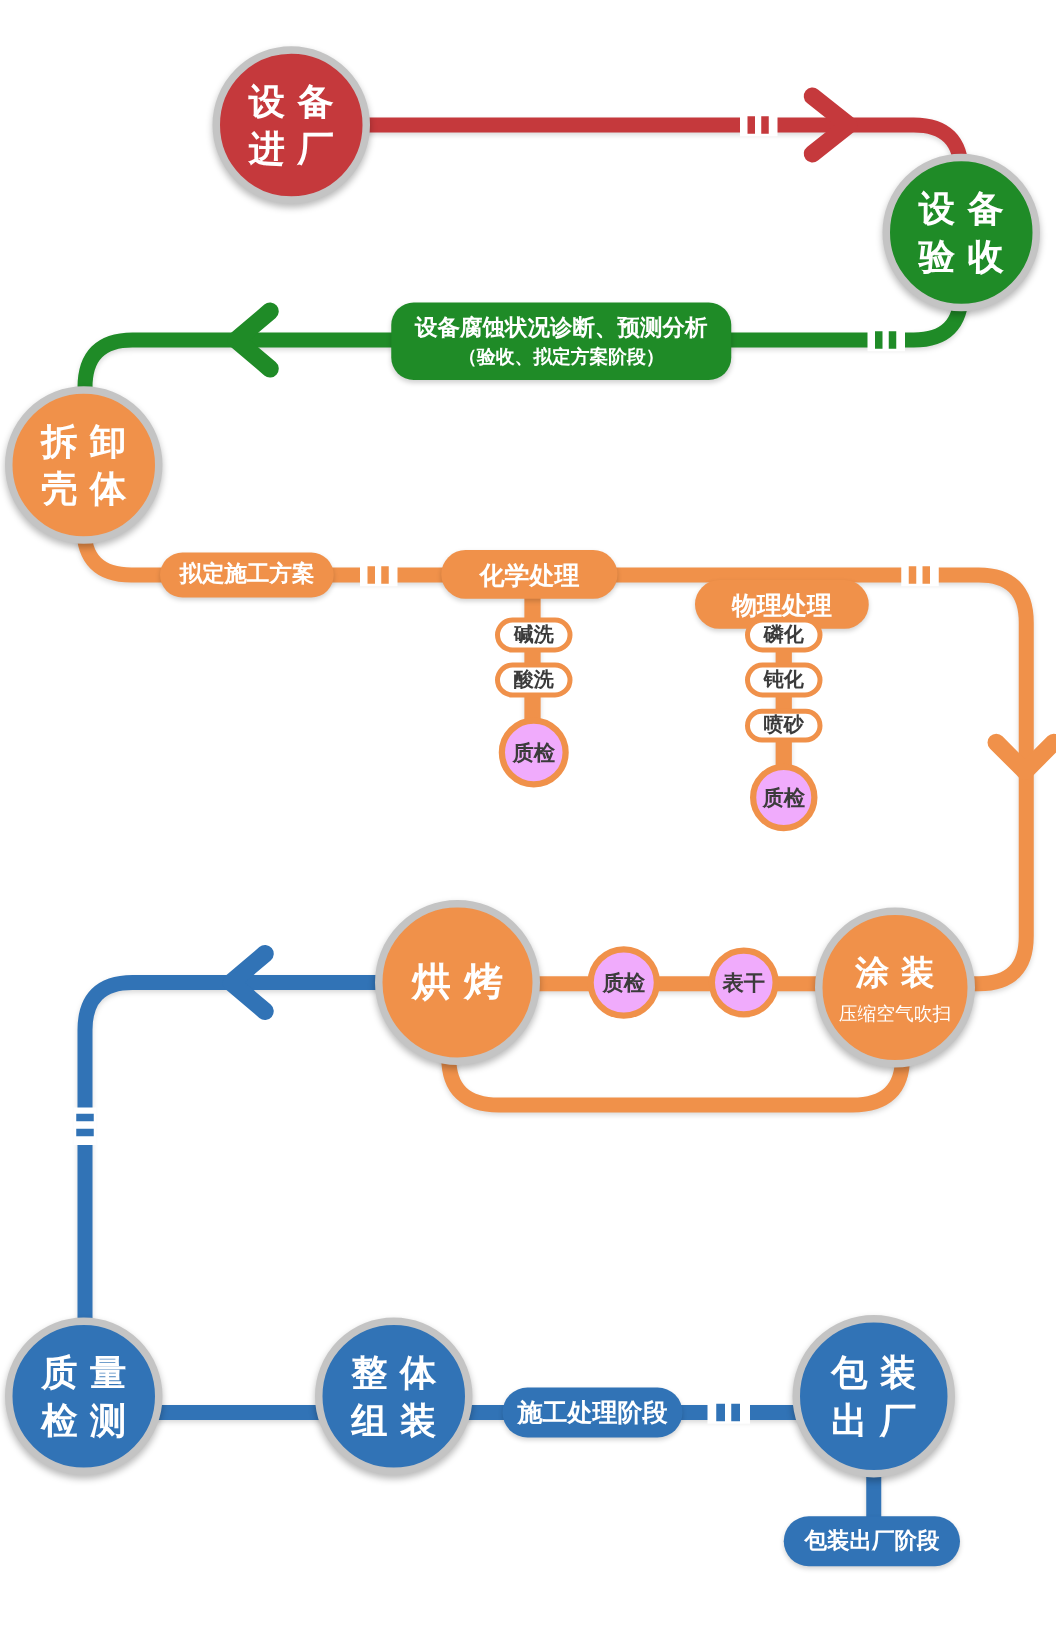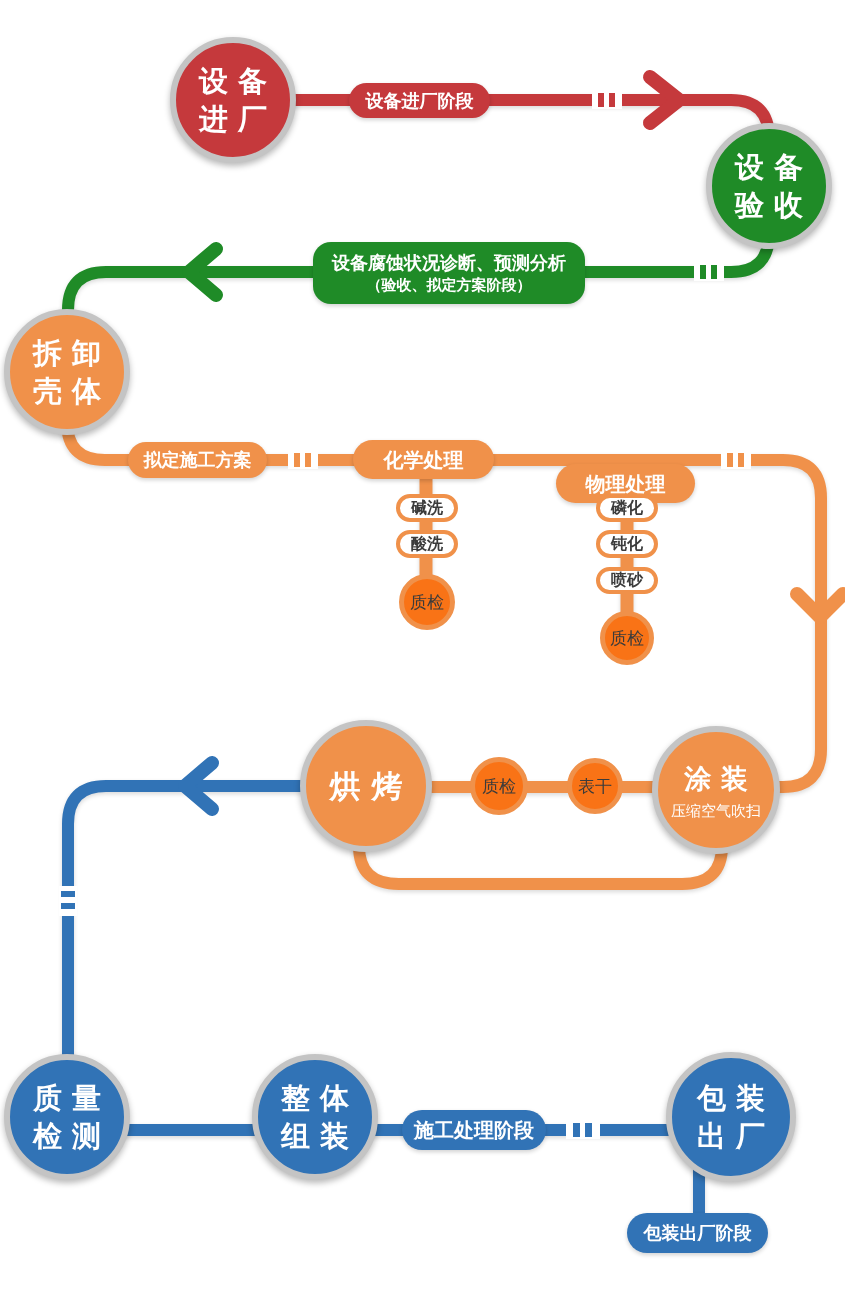--- a/index.html
+++ b/index.html
@@ -30,22 +30,22 @@
         align-items:center;justify-content:center;text-align:center;}
   .circle{border-radius:50%;border:6px solid var(--c-border);color:#fff;font-weight:bold;
           font-size:29px;line-height:1.32;box-shadow:0 3px 6px rgba(0,0,0,0.28);}
   .circle.red{background:var(--c-red);}
   .circle.green{background:var(--c-green);}
   .circle.orange{background:var(--c-orange);}
   .circle.blue{background:var(--c-blue);}
   .circle .sub{font-size:15px;font-weight:normal;margin-top:7px;line-height:1;}
   .circle.single{font-size:31px;}
 
-  .mini{background:#f97316;border:5px solid var(--c-orange);border-radius:50%;
-        color:var(--c-dark);font-weight:normal;font-size:17px;}
+  .mini{background:#f0abfc;border:5px solid var(--c-orange);border-radius:50%;
+        color:var(--c-dark);font-weight:bold;font-size:17px;}
   .minipill{background:#fff;border:4px solid var(--c-orange);border-radius:15px;
         color:var(--c-dark);font-weight:bold;font-size:16px;}
 
   .pill{border-radius:20px;color:#fff;font-weight:bold;font-size:18px;
         box-shadow:0 2px 4px rgba(0,0,0,0.18);line-height:1.2;}
   .pill.red{background:var(--c-red);}
   .pill.green{background:var(--c-green);}
   .pill.orange{background:var(--c-orange);}
   .pill.blue{background:var(--c-blue);}
   .pill .l2{font-size:15px;margin-top:3px;}
@@ -134,26 +134,25 @@
   <div class="node circle blue" style="left:4px;top:1054px;width:126px;height:126px;">
     <div>质 量</div>
     <div>检 测</div>
   </div>
 
   <div class="node circle blue" style="left:252px;top:1054px;width:126px;height:126px;">
     <div>整 体</div>
     <div>组 装</div>
   </div>
 
-  <div class="node circle blue" style="left:666px;top:1052px;width:130px;height:130px;">
+  <div class="node circle blue" style="left:634px;top:1052px;width:130px;height:130px;">
     <div>包 装</div>
     <div>出 厂</div>
   </div>
 
-  <div class="node pill red" style="left:349px;top:83px;width:141px;height:35px;">设备进厂阶段</div>
 
   <div class="node pill green" style="left:313px;top:242px;width:272px;height:62px;border-radius:18px;">
     <div>设备腐蚀状况诊断、预测分析</div>
     <div class="l2">（验收、拟定方案阶段）</div>
   </div>
 
   <div class="node pill orange" style="left:128px;top:442px;width:139px;height:36px;">拟定施工方案</div>
 
   <div class="node pill orange big" style="left:353px;top:440px;width:141px;height:39px;">化学处理</div>
 

